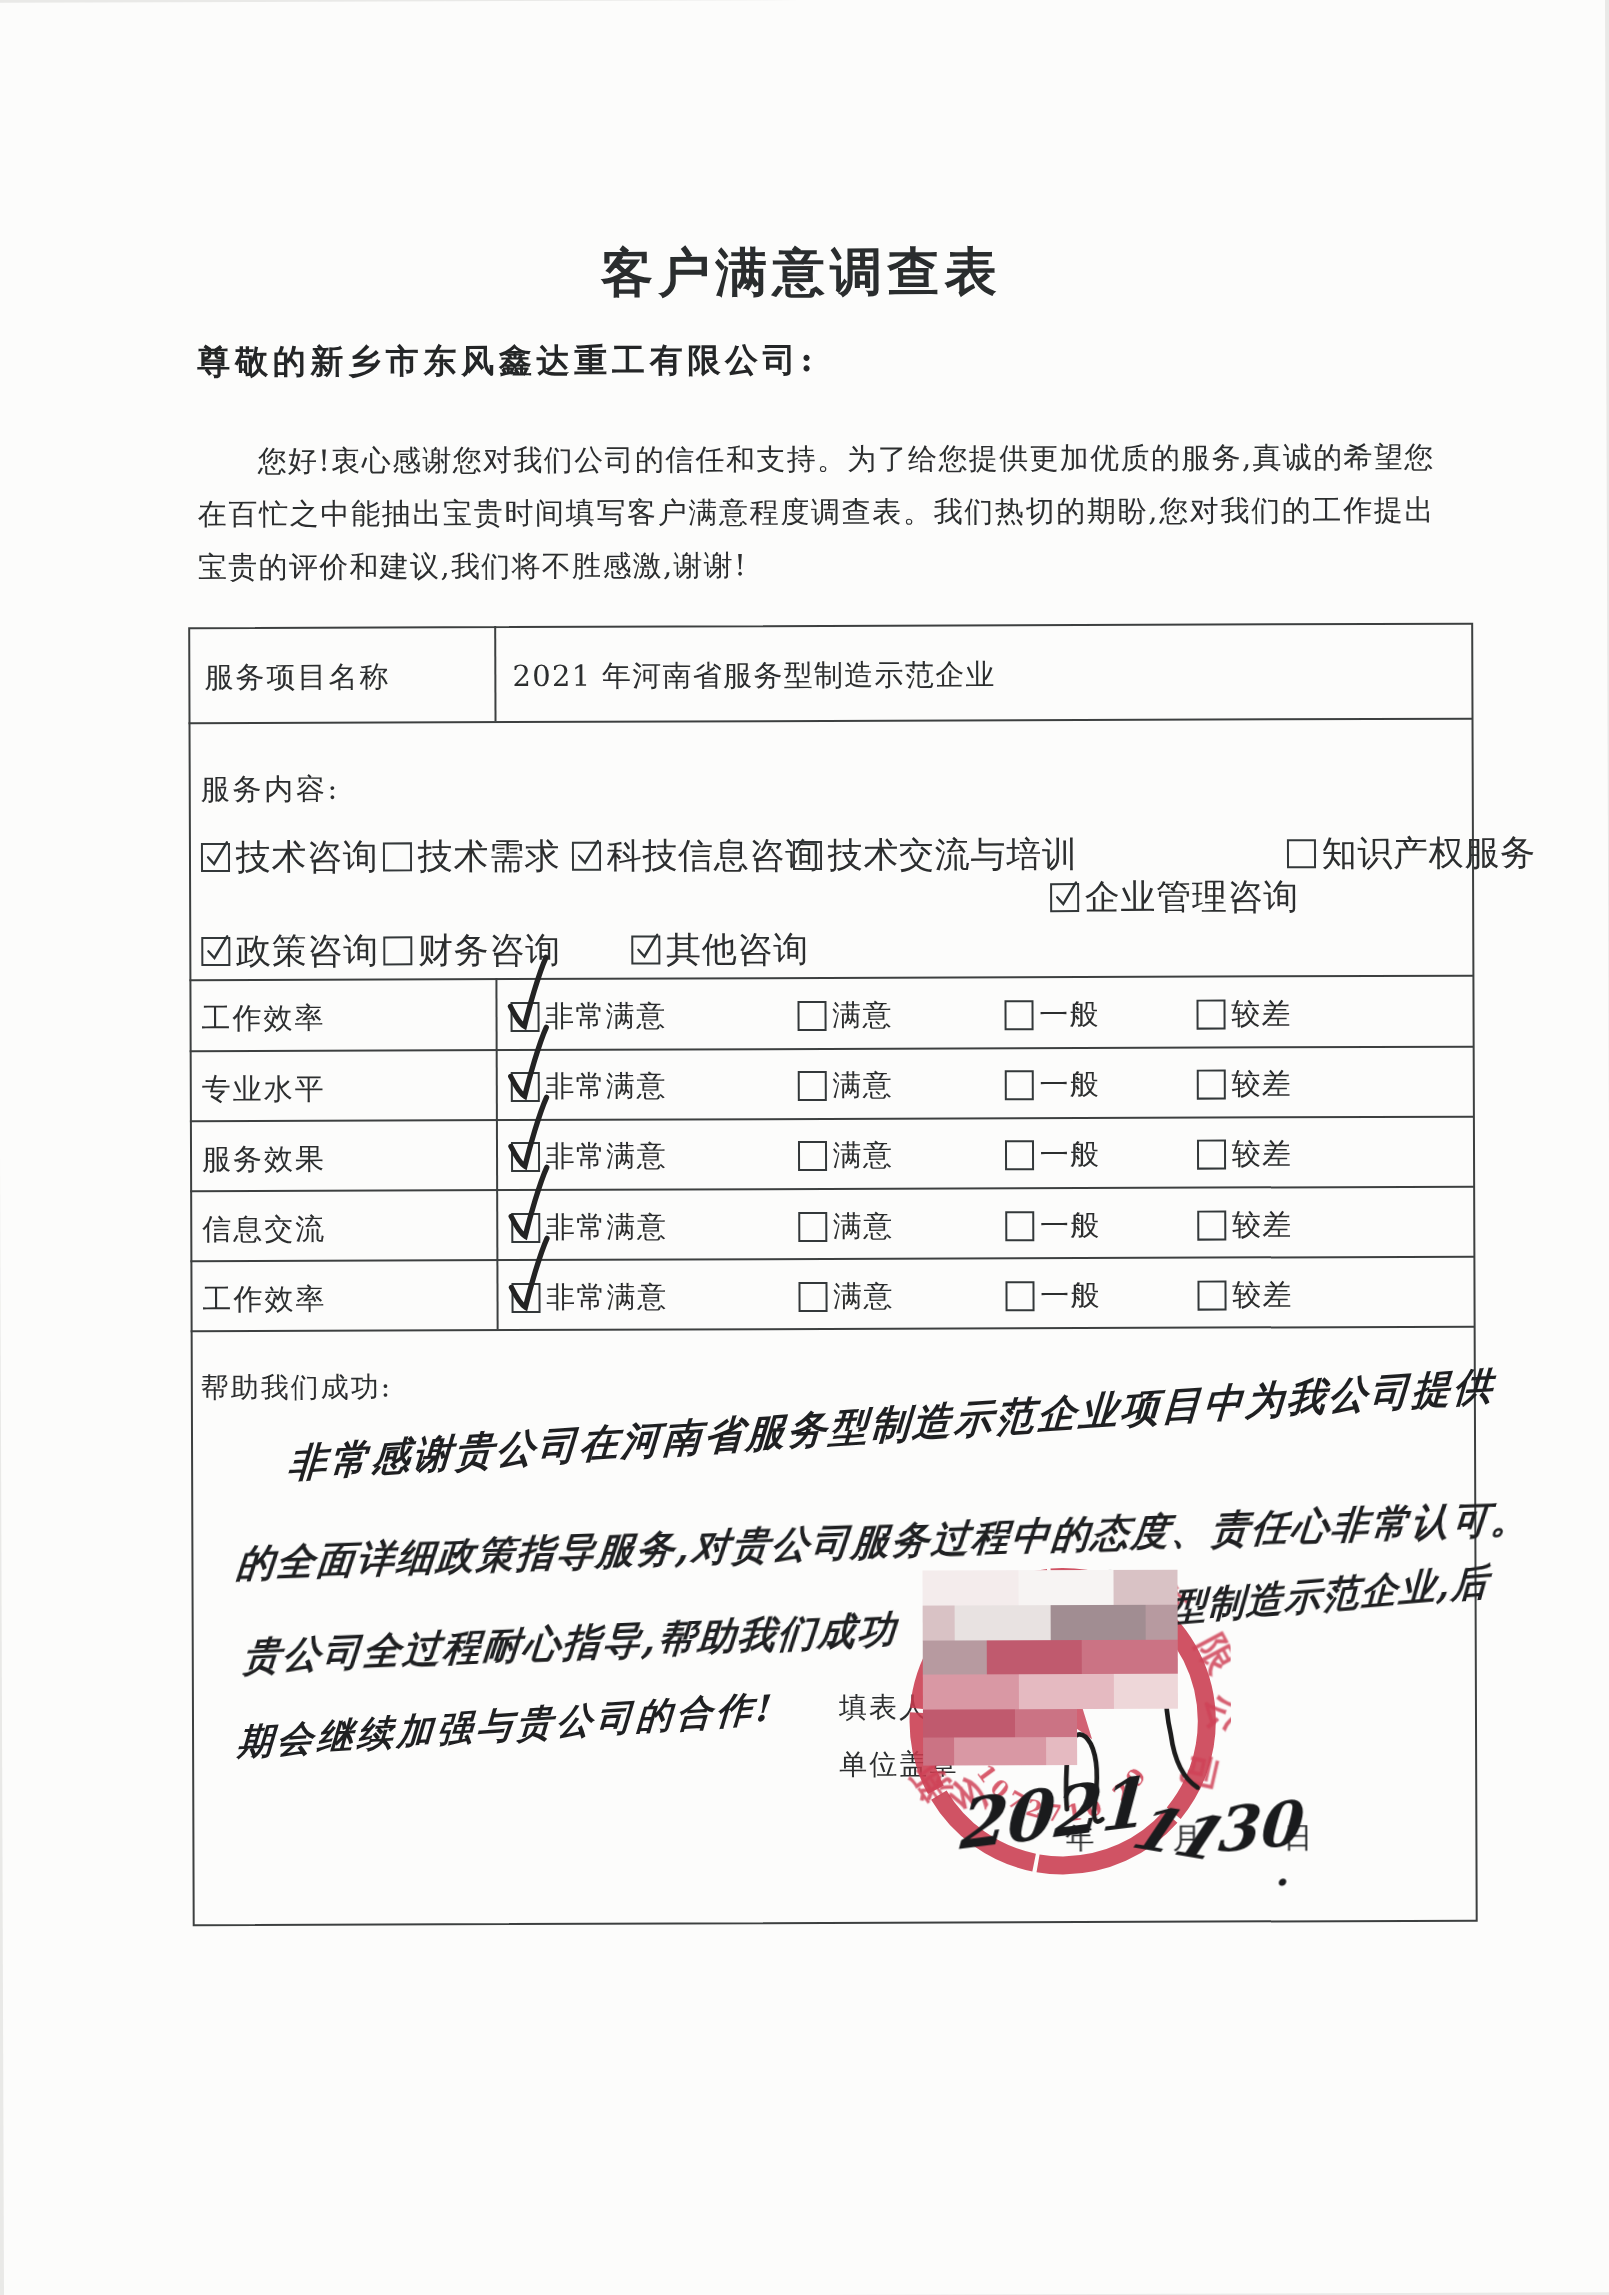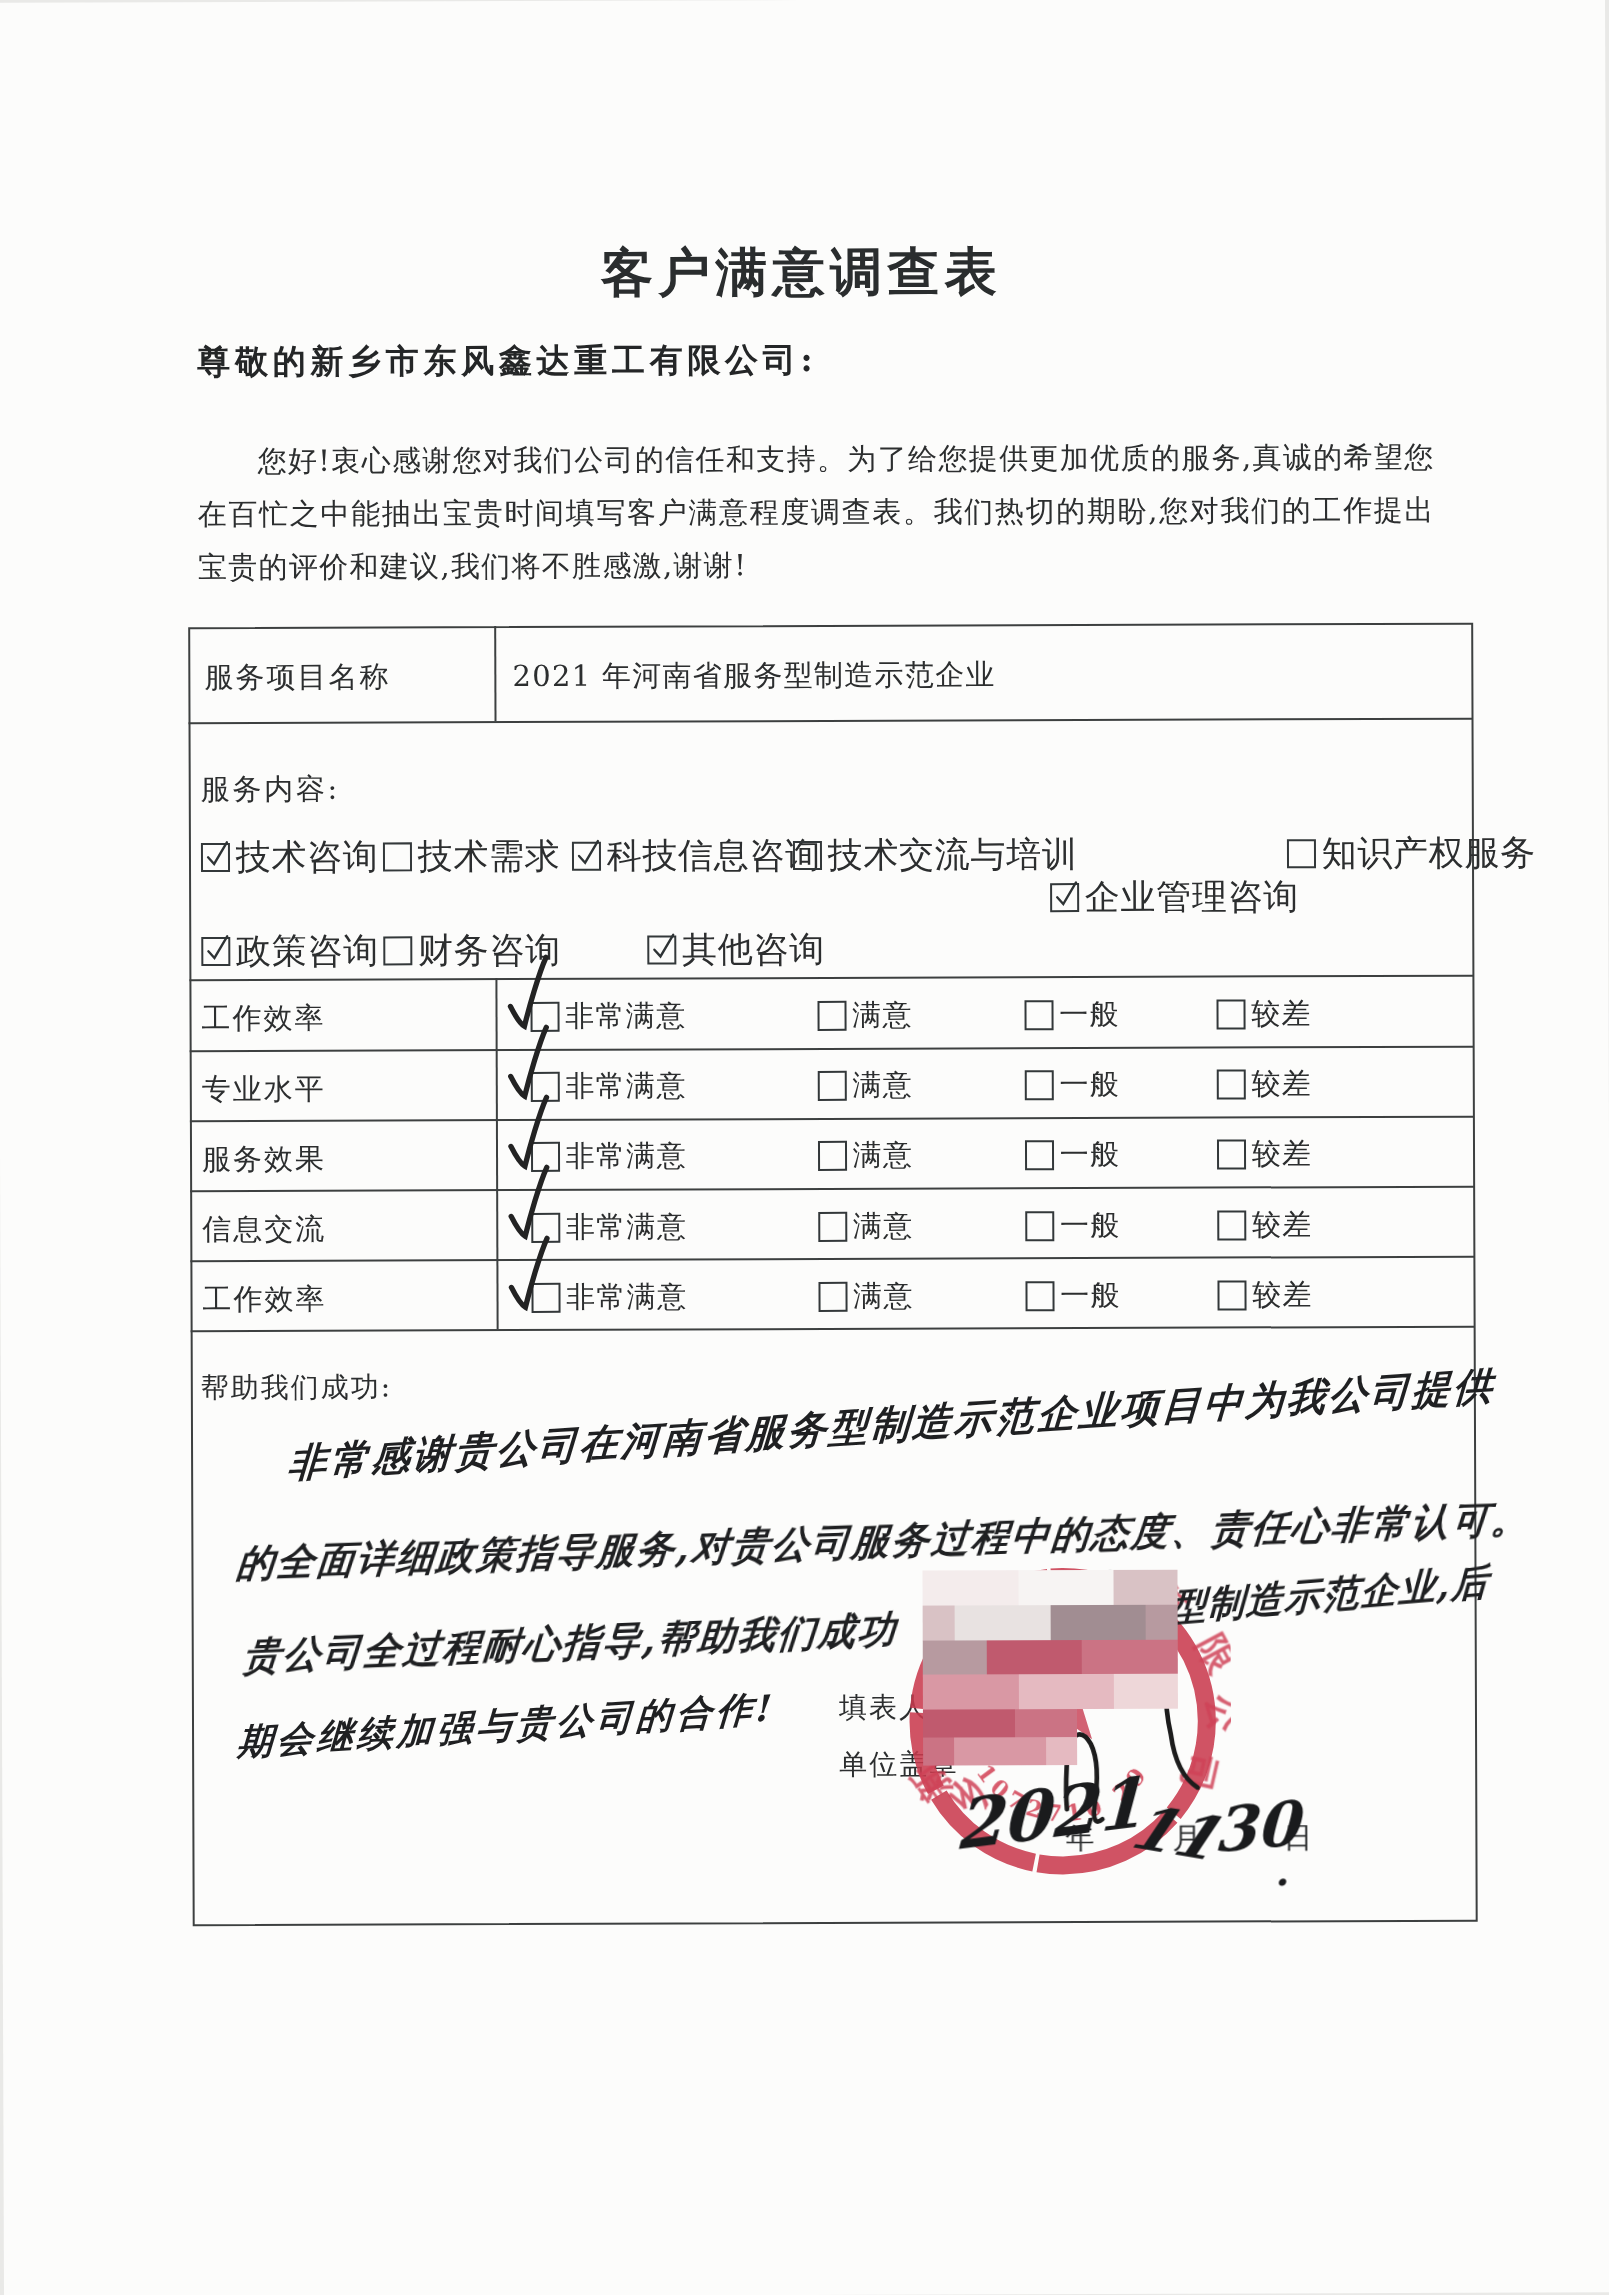--- a/index.html
+++ b/index.html
@@ -11,21 +11,21 @@
   .title{width:100%;text-align:center;font-size:52px;font-weight:bold;letter-spacing:5.3px;color:#2a2d2e;}
   .salut{font-size:33px;font-weight:bold;letter-spacing:4.7px;color:#242627;}
   .intro{font-size:29px;line-height:53px;text-align:justify;text-indent:60px;color:#2c2e2f;letter-spacing:1.3px;}
   .tborder{border:2.7px solid #3d4040;}
   .hline{background:#3d4040;height:2px;}
   .vline{background:#3d4040;width:2px;}
   .celllabel{font-size:29px;letter-spacing:2px;color:#2c2e2f;}
   .svc-item{display:inline-flex;align-items:center;font-size:35px;color:#2c2e2f;letter-spacing:0.7px;white-space:nowrap;}
   .box{display:inline-block;width:25.4px;height:25.4px;border:2px solid #33383a;margin-right:5.3px;position:relative;background:transparent;flex:none;}
   .box svg{position:absolute;left:0.7px;top:-4px;overflow:visible;}
-  .opt{display:inline-flex;align-items:center;font-size:29px;color:#2c2e2f;letter-spacing:1.3px;white-space:nowrap;margin-left:20px;}
+  .opt{display:inline-flex;align-items:center;font-size:29px;color:#2c2e2f;letter-spacing:1.3px;white-space:nowrap;}
   .hw{font-style:italic;font-weight:600;color:#1f2022;white-space:nowrap;transform-origin:left center;}
   .hwsm{font-style:italic;font-weight:600;color:#1a1b1d;transform-origin:left center;}
   .mosaic{display:grid;z-index:40;}
   .mosaic div{width:100%;height:100%;}
   .stamp{z-index:20;}
   .overstamp{z-index:45;}
   .plain{font-size:29px;color:#2c2e2f;letter-spacing:2px;}
 </style>
 </head>
 <body>
@@ -99,21 +99,21 @@
           <svg width="27" height="31" viewBox="0 0 40 46">
             <path d="M6,24 L15,34 L34,2" stroke="#2e3335" stroke-width="3.5" fill="none" stroke-linecap="round"></path>
           </svg>
         </span>
         <span>政策咨询</span>
       </span>
       <span class="svc-item abs" style="left: 384px; top: 926px;">
         <span class="box"></span>
         <span>财务咨询</span>
       </span>
-      <span class="svc-item abs" style="left: 648px; top: 926px;">
+      <span class="svc-item abs" style="left: 632px; top: 926px;">
         <span class="box">
           <svg width="27" height="31" viewBox="0 0 40 46">
             <path d="M6,24 L15,34 L34,2" stroke="#2e3335" stroke-width="3.5" fill="none" stroke-linecap="round"></path>
           </svg>
         </span>
         <span>其他咨询</span>
       </span>
     </div>
 
   <div id="ratingRows">

